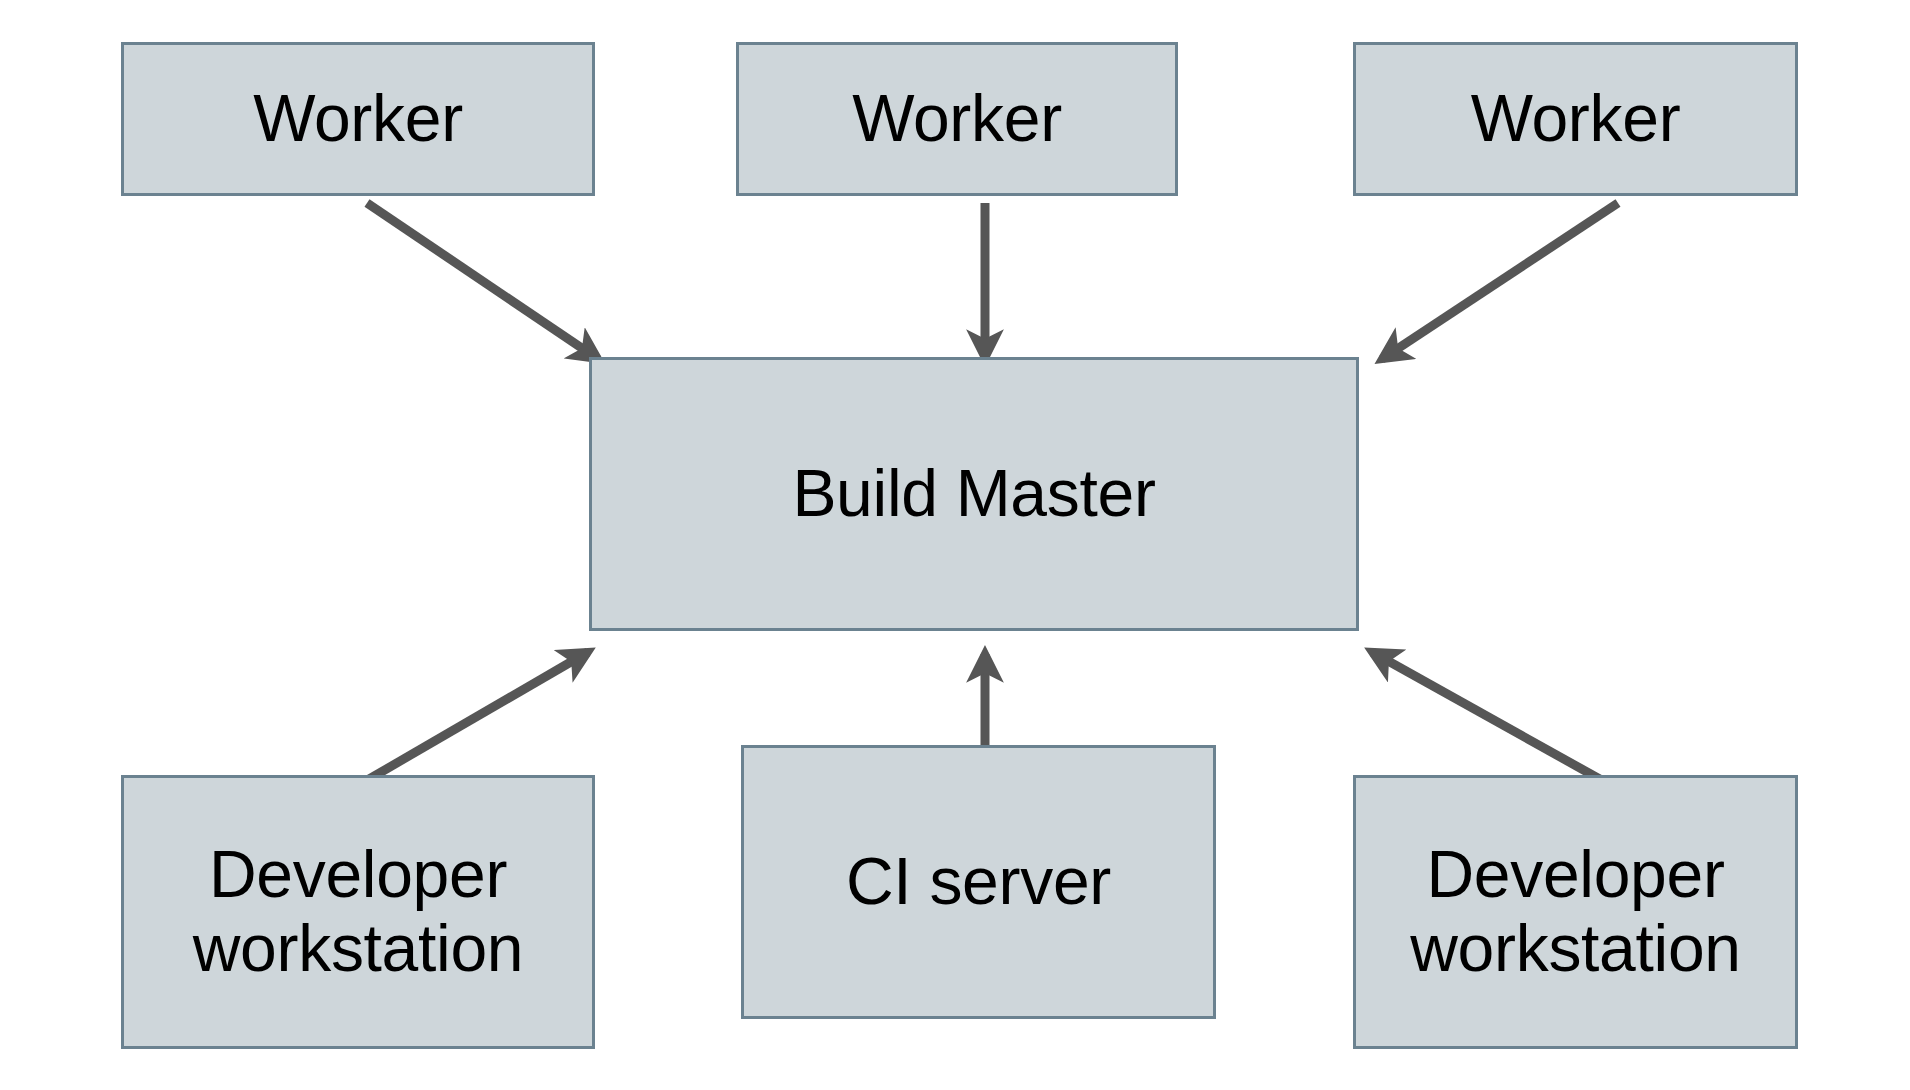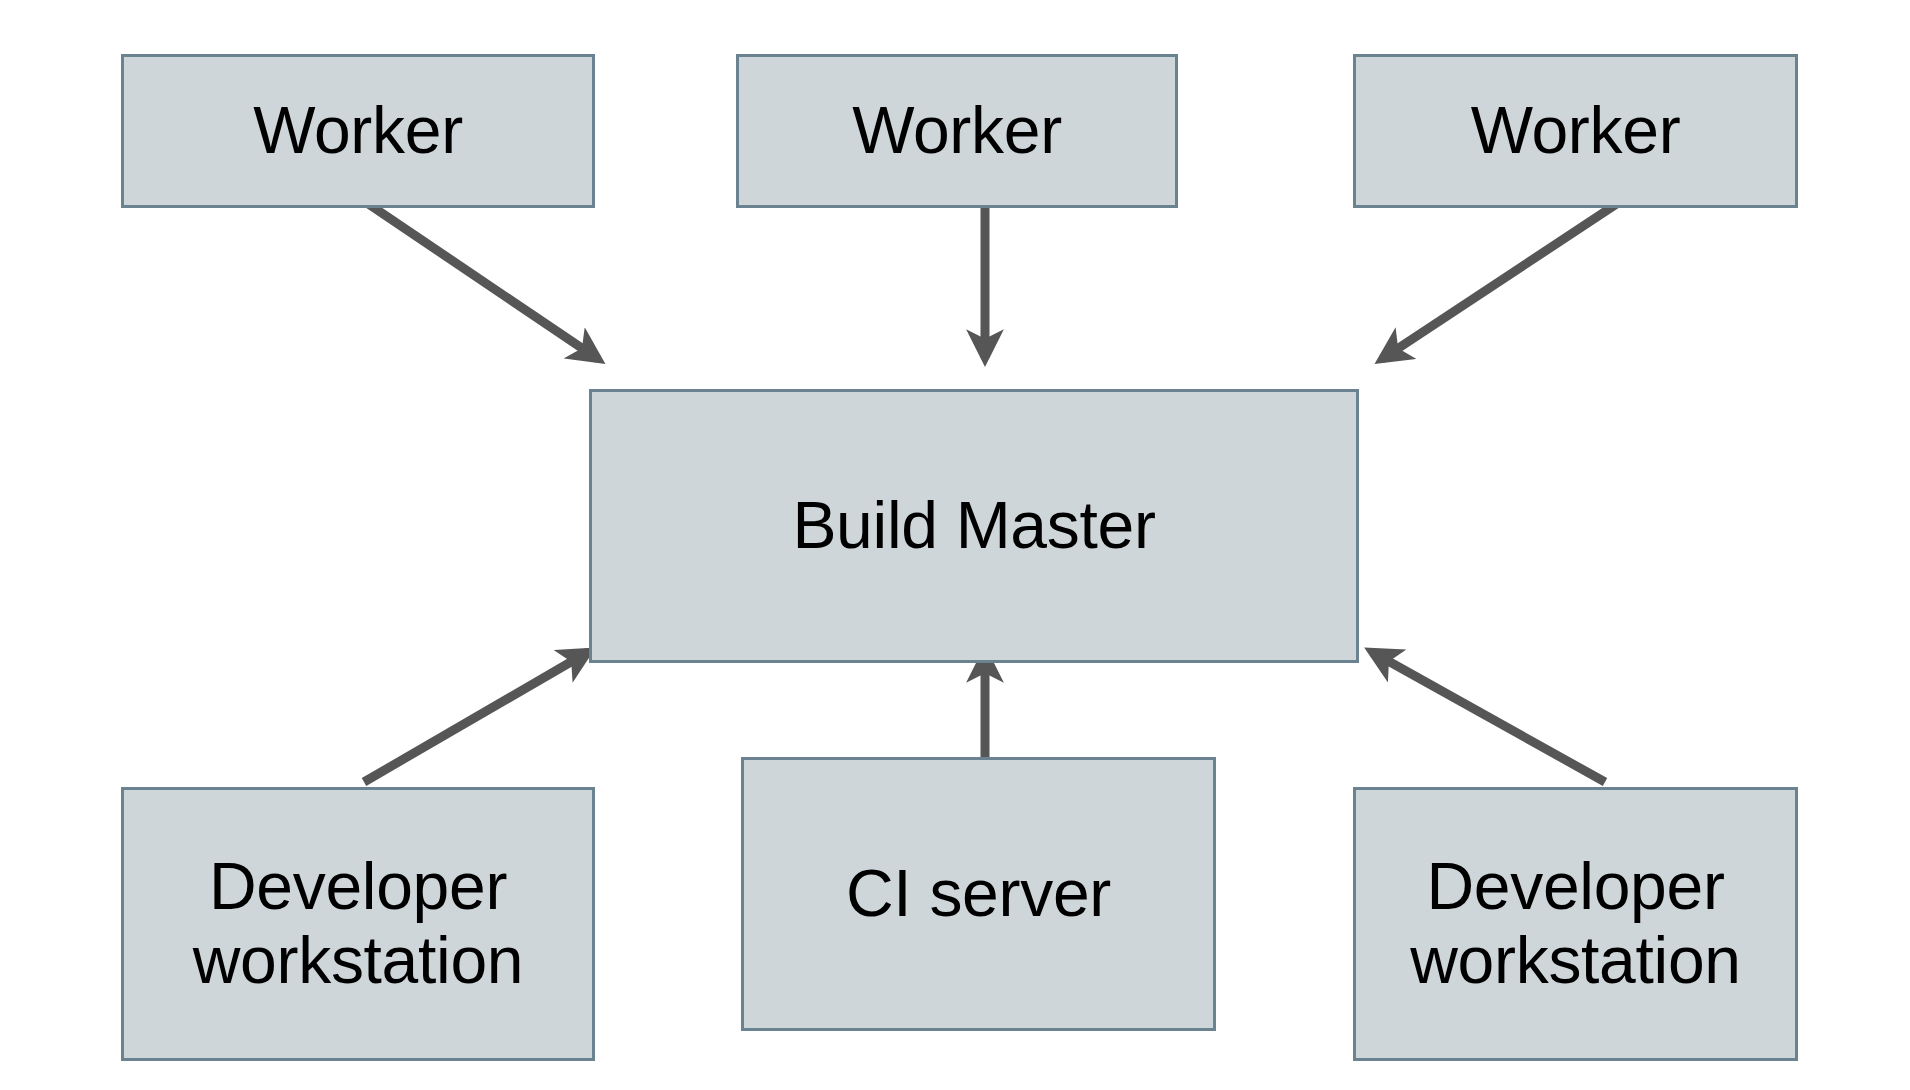--- a/index.html
+++ b/index.html
@@ -31,32 +31,31 @@
     background: #ced6da;
     border: 3px solid #6b8290;
     display: flex;
     align-items: center;
     justify-content: center;
     text-align: center;
     color: #000000;
     line-height: 1.12;
     white-space: pre-line;
     letter-spacing: -0.3px;
-    margin-top: 12px;
   }
   .node-label {
     display: block;
     width: 100%;
     padding: 0 6px;
     box-sizing: border-box;
   }
   .n-worker1 { left: 121px; top: 42px;  width: 474px; height: 154px; font-size: 66px; }
   .n-worker2 { left: 736px; top: 42px;  width: 442px; height: 154px; font-size: 66px; }
   .n-worker3 { left: 1353px; top: 42px; width: 445px; height: 154px; font-size: 66px; }
-  .n-master  { left: 589px; top: 377px; width: 770px; height: 274px; font-size: 66px; }
+  .n-master  { left: 589px; top: 357px; width: 770px; height: 274px; font-size: 66px; }
   .n-devl    { left: 121px; top: 775px; width: 474px; height: 274px; font-size: 66px; }
   .n-ci      { left: 741px; top: 745px; width: 475px; height: 274px; font-size: 66px; }
   .n-devr    { left: 1353px; top: 775px; width: 445px; height: 274px; font-size: 66px; }
 </style>
 </head>
 <body>
 
 <div id="canvas">
 
   <svg id="edge-layer" viewBox="0 0 1910 1090" width="1910" height="1090" xmlns="http://www.w3.org/2000/svg">

